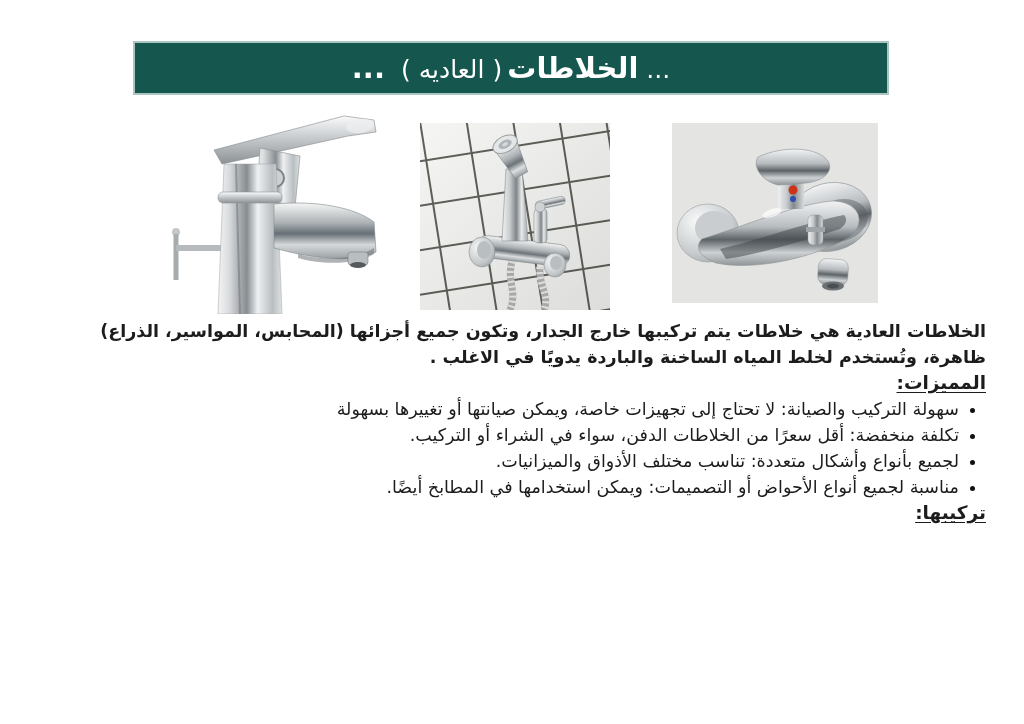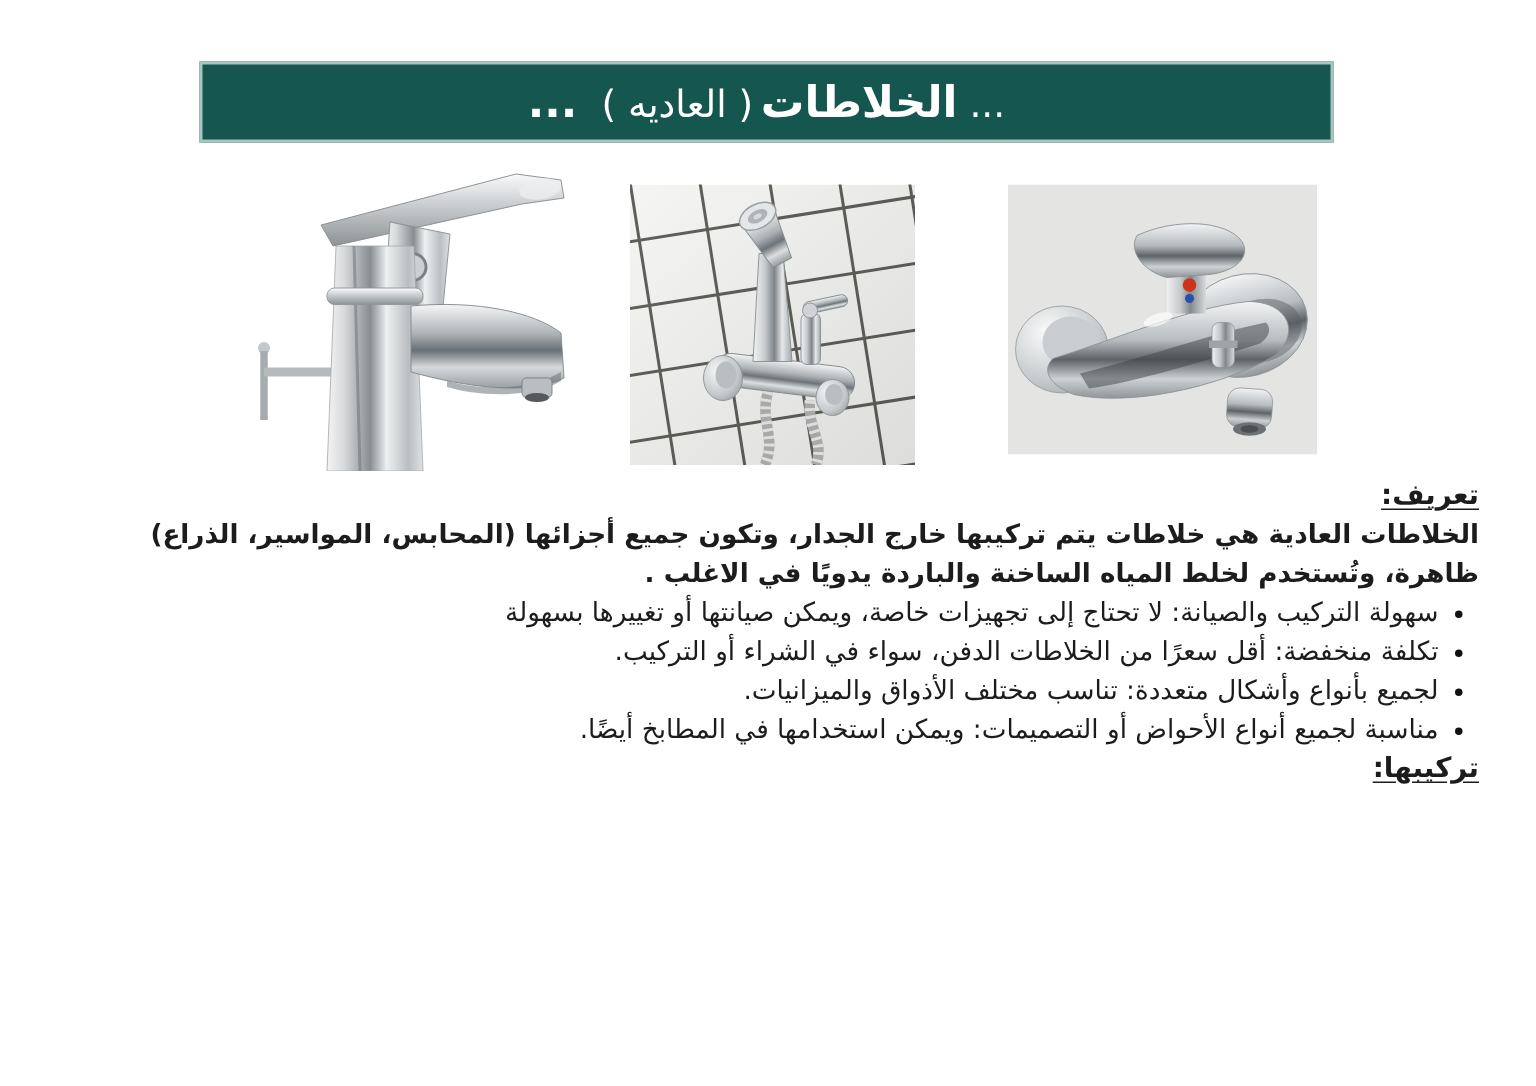--- a/index.html
+++ b/index.html
@@ -226,25 +226,25 @@
       </g>
       <ellipse cx="161" cy="163" rx="11" ry="4.5" fill="#6b7174"></ellipse>
       <ellipse cx="161" cy="163" rx="6" ry="2.5" fill="#494f53"></ellipse>
       <ellipse cx="100" cy="90" rx="10" ry="4" fill="#ffffff" opacity=".65" transform="rotate(-18 100 90)"></ellipse>
     </svg>
   </figure>
 
   <div class="content">
 
     <div class="sec">
-      <div class="sec-heading">تعريف:</div>
       <p>الخلاطات العادية هي خلاطات يتم تركيبها خارج الجدار، وتكون جميع أجزائها (المحابس، المواسير، الذراع) ظاهرة، وتُستخدم لخلط المياه الساخنة والباردة يدويًا في الاغلب .</p>
     </div>
 
     <div class="sec">
+      <div class="sec-heading">المميزات:</div>
       <ul>
         <li>سهولة التركيب والصيانة: لا تحتاج إلى تجهيزات خاصة، ويمكن صيانتها أو تغييرها بسهولة</li>
         <li>تكلفة منخفضة: أقل سعرًا من الخلاطات الدفن، سواء في الشراء أو التركيب.</li>
         <li>لجميع بأنواع وأشكال متعددة: تناسب مختلف الأذواق والميزانيات.</li>
         <li>مناسبة لجميع أنواع الأحواض أو التصميمات: ويمكن استخدامها في المطابخ أيضًا.</li>
       </ul>
     </div>
 
     <div class="sec">
       <div class="sec-heading">تركيبها:</div>

